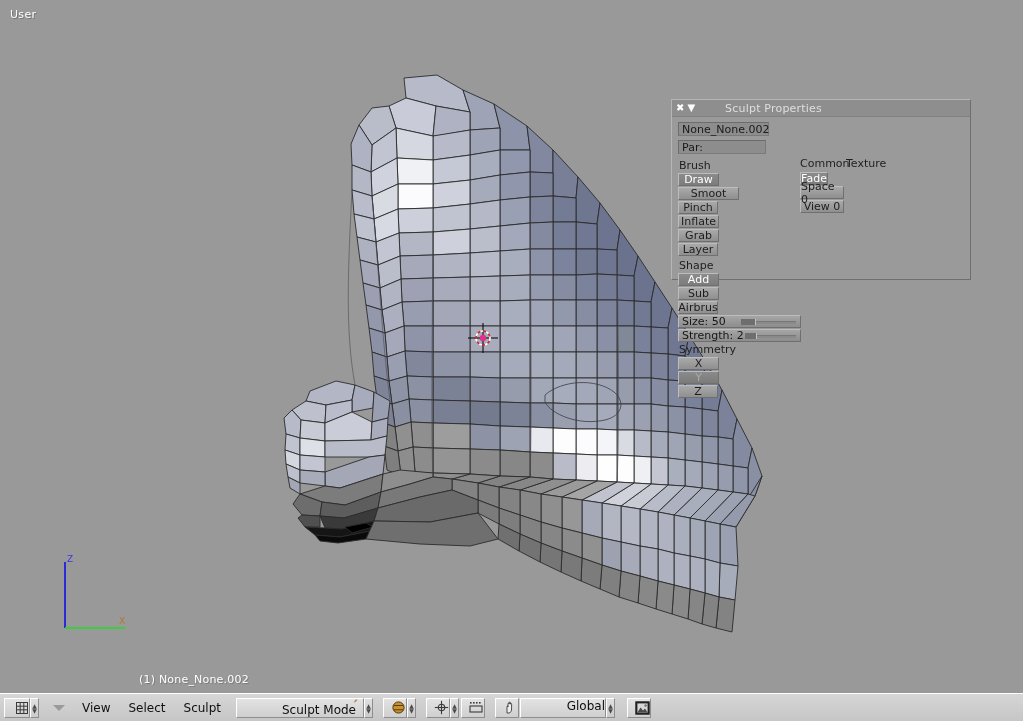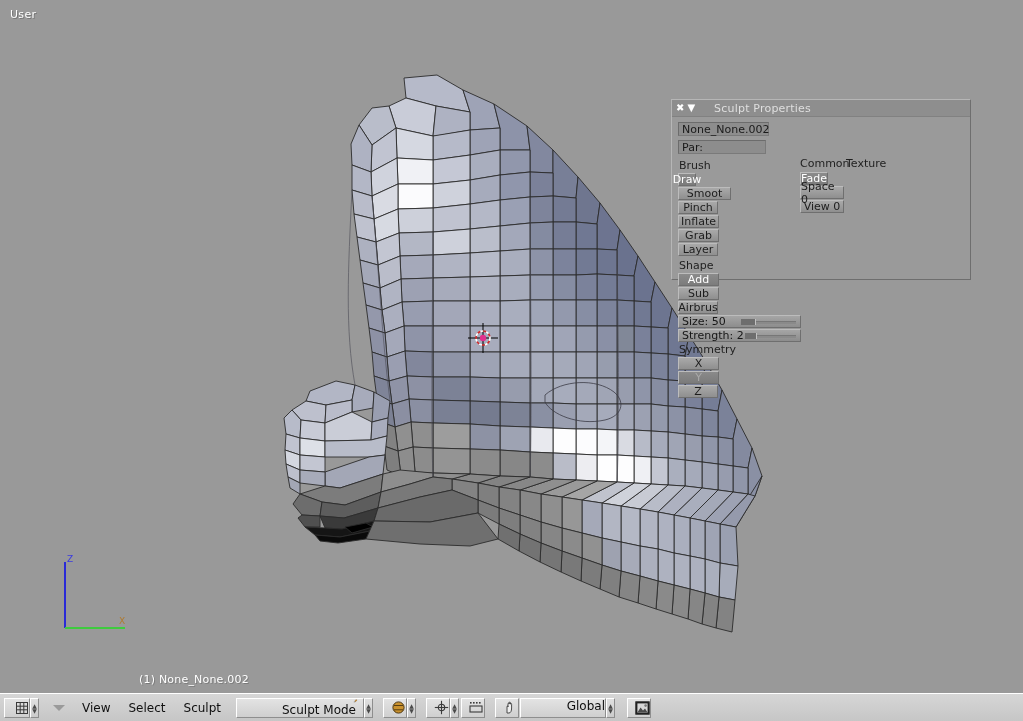--- a/index.html
+++ b/index.html
@@ -44,21 +44,21 @@
     border:1px solid #b6b6b6;
     border-right-color:#6e6e6e;border-bottom-color:#6e6e6e;
     box-sizing:border-box;
   }
   #panel-header{
     position:relative;height:16px;background:#8e8e8e;
     border-bottom:1px solid #818181;
     display:flex;align-items:center;padding:0 4px;
   }
   .hdr-icon{color:#ffffff;font-size:10px;line-height:10px;margin-right:3px;cursor:default;}
-  #panel-title{color:#dfdfdf;font-size:11px;margin-left:16px;letter-spacing:.2px;}
+  #panel-title{color:#dfdfdf;font-size:11px;margin-left:27px;letter-spacing:.2px;}
   #panel-body{position:relative;padding:5px 6px;}
 
   
   .bbtn{
     box-sizing:border-box;
     background:linear-gradient(#a9a9a9,#8f8f8f);
     border:1px solid #bcbcbc;
     border-right-color:#6f6f6f;border-bottom-color:#6f6f6f;
     color:#1d1d1d;font-size:11px;
     display:flex;align-items:center;justify-content:center;
@@ -495,22 +495,22 @@
         <div class="bfield" style="width:91px;">None_None.002</div>
         <div class="bfield" style="width:88px;">
           <span>Par:</span>
           <span></span>
         </div>
       </div>
 
       <div style="width:123px;">
         <div class="glabel">Brush</div>
         <div class="row">
-          <div class="bbtn on" style="width:18px;">Draw</div>
-          <div class="bbtn" style="width:53px;">Smoot</div>
+          <div class="bbtn on" style="width:41px;">Draw</div>
+          <div class="bbtn" style="width:61px;">Smoot</div>
           <div class="bbtn" style="width:40px;">Pinch</div>
         </div>
         <div class="row" style="margin-top:1px;">
           <div class="bbtn" style="width:41px;">Inflate</div>
           <div class="bbtn" style="width:41px;">Grab</div>
           <div class="bbtn" style="width:40px;">Layer</div>
         </div>
 
         <div class="glabel" style="margin-top:4px;">Shape</div>
         <div class="row">

